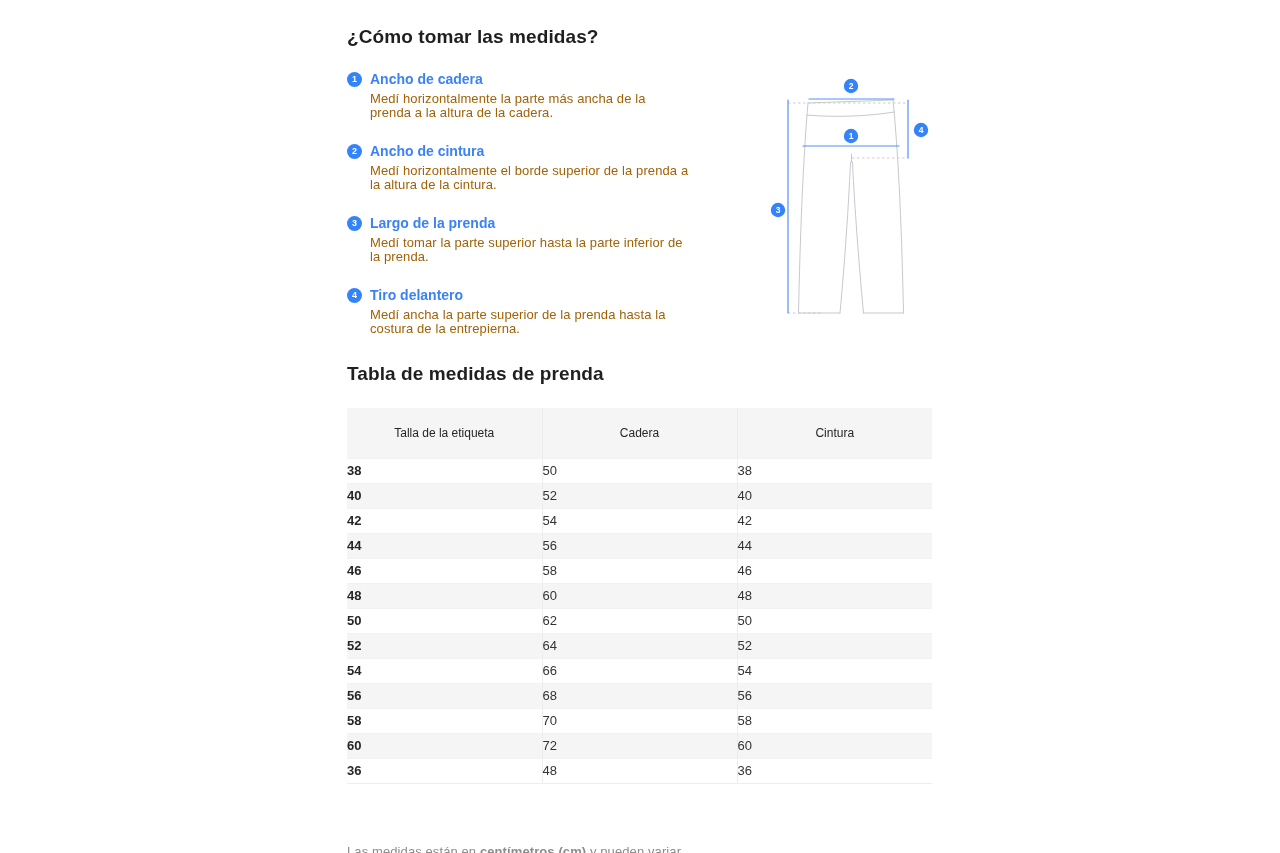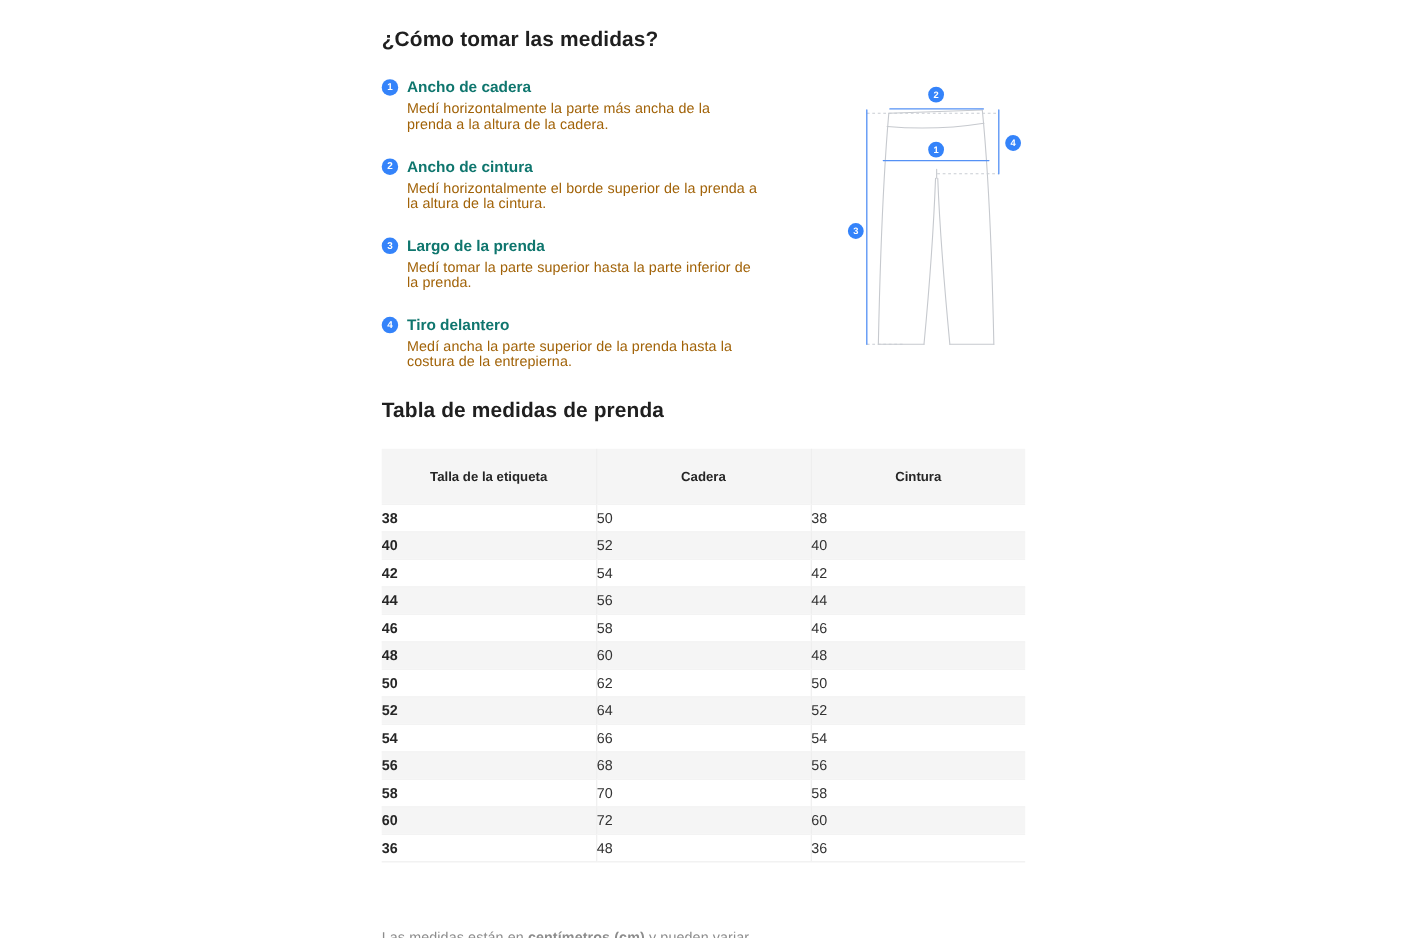--- a/index.html
+++ b/index.html
@@ -26,37 +26,37 @@
   .m-item { position: relative; padding-left: 23px; margin-bottom: 24px; }
   .m-badge {
     position: absolute; left: 0; top: 0;
     width: 15px; height: 15px; border-radius: 50%;
     background: #3483fa; color: #fff;
     font-size: 9px; font-weight: 700;
     display: flex; align-items: center; justify-content: center;
     line-height: 1;
   }
   .m-title {
-    font-size: 14px; font-weight: 700; color: #0f766e;
+    font-size: 14px; font-weight: 700; color: #3b82f6;
     line-height: 15px; margin-bottom: 5px;
   }
   .m-desc {
     font-size: 13px; color: #a16207; line-height: 14px;
     letter-spacing: 0.1px;
   }
 
   
   .diagram { position: absolute; top: 70px; left: 413px; width: 180px; height: 250px; }
 
   
   .table-wrap { position: absolute; top: 408px; left: 0; width: 585px; }
   table { width: 100%; border-collapse: collapse; table-layout: fixed; }
   thead th {
     height: 50px; background: #f5f5f5;
-    font-size: 12px; font-weight: 700; color: #262626;
+    font-size: 12px; font-weight: 400; color: #262626;
     text-align: center; vertical-align: middle;
     border-left: 1px solid #ededed;
   }
   thead th:first-child { border-left: none; }
   tbody td {
     height: 25px; font-size: 13px; color: #333;
     text-align: left; vertical-align: middle;
     border-left: 1px solid #ededed;
     border-top: 1px solid #f2f2f2;
   }

